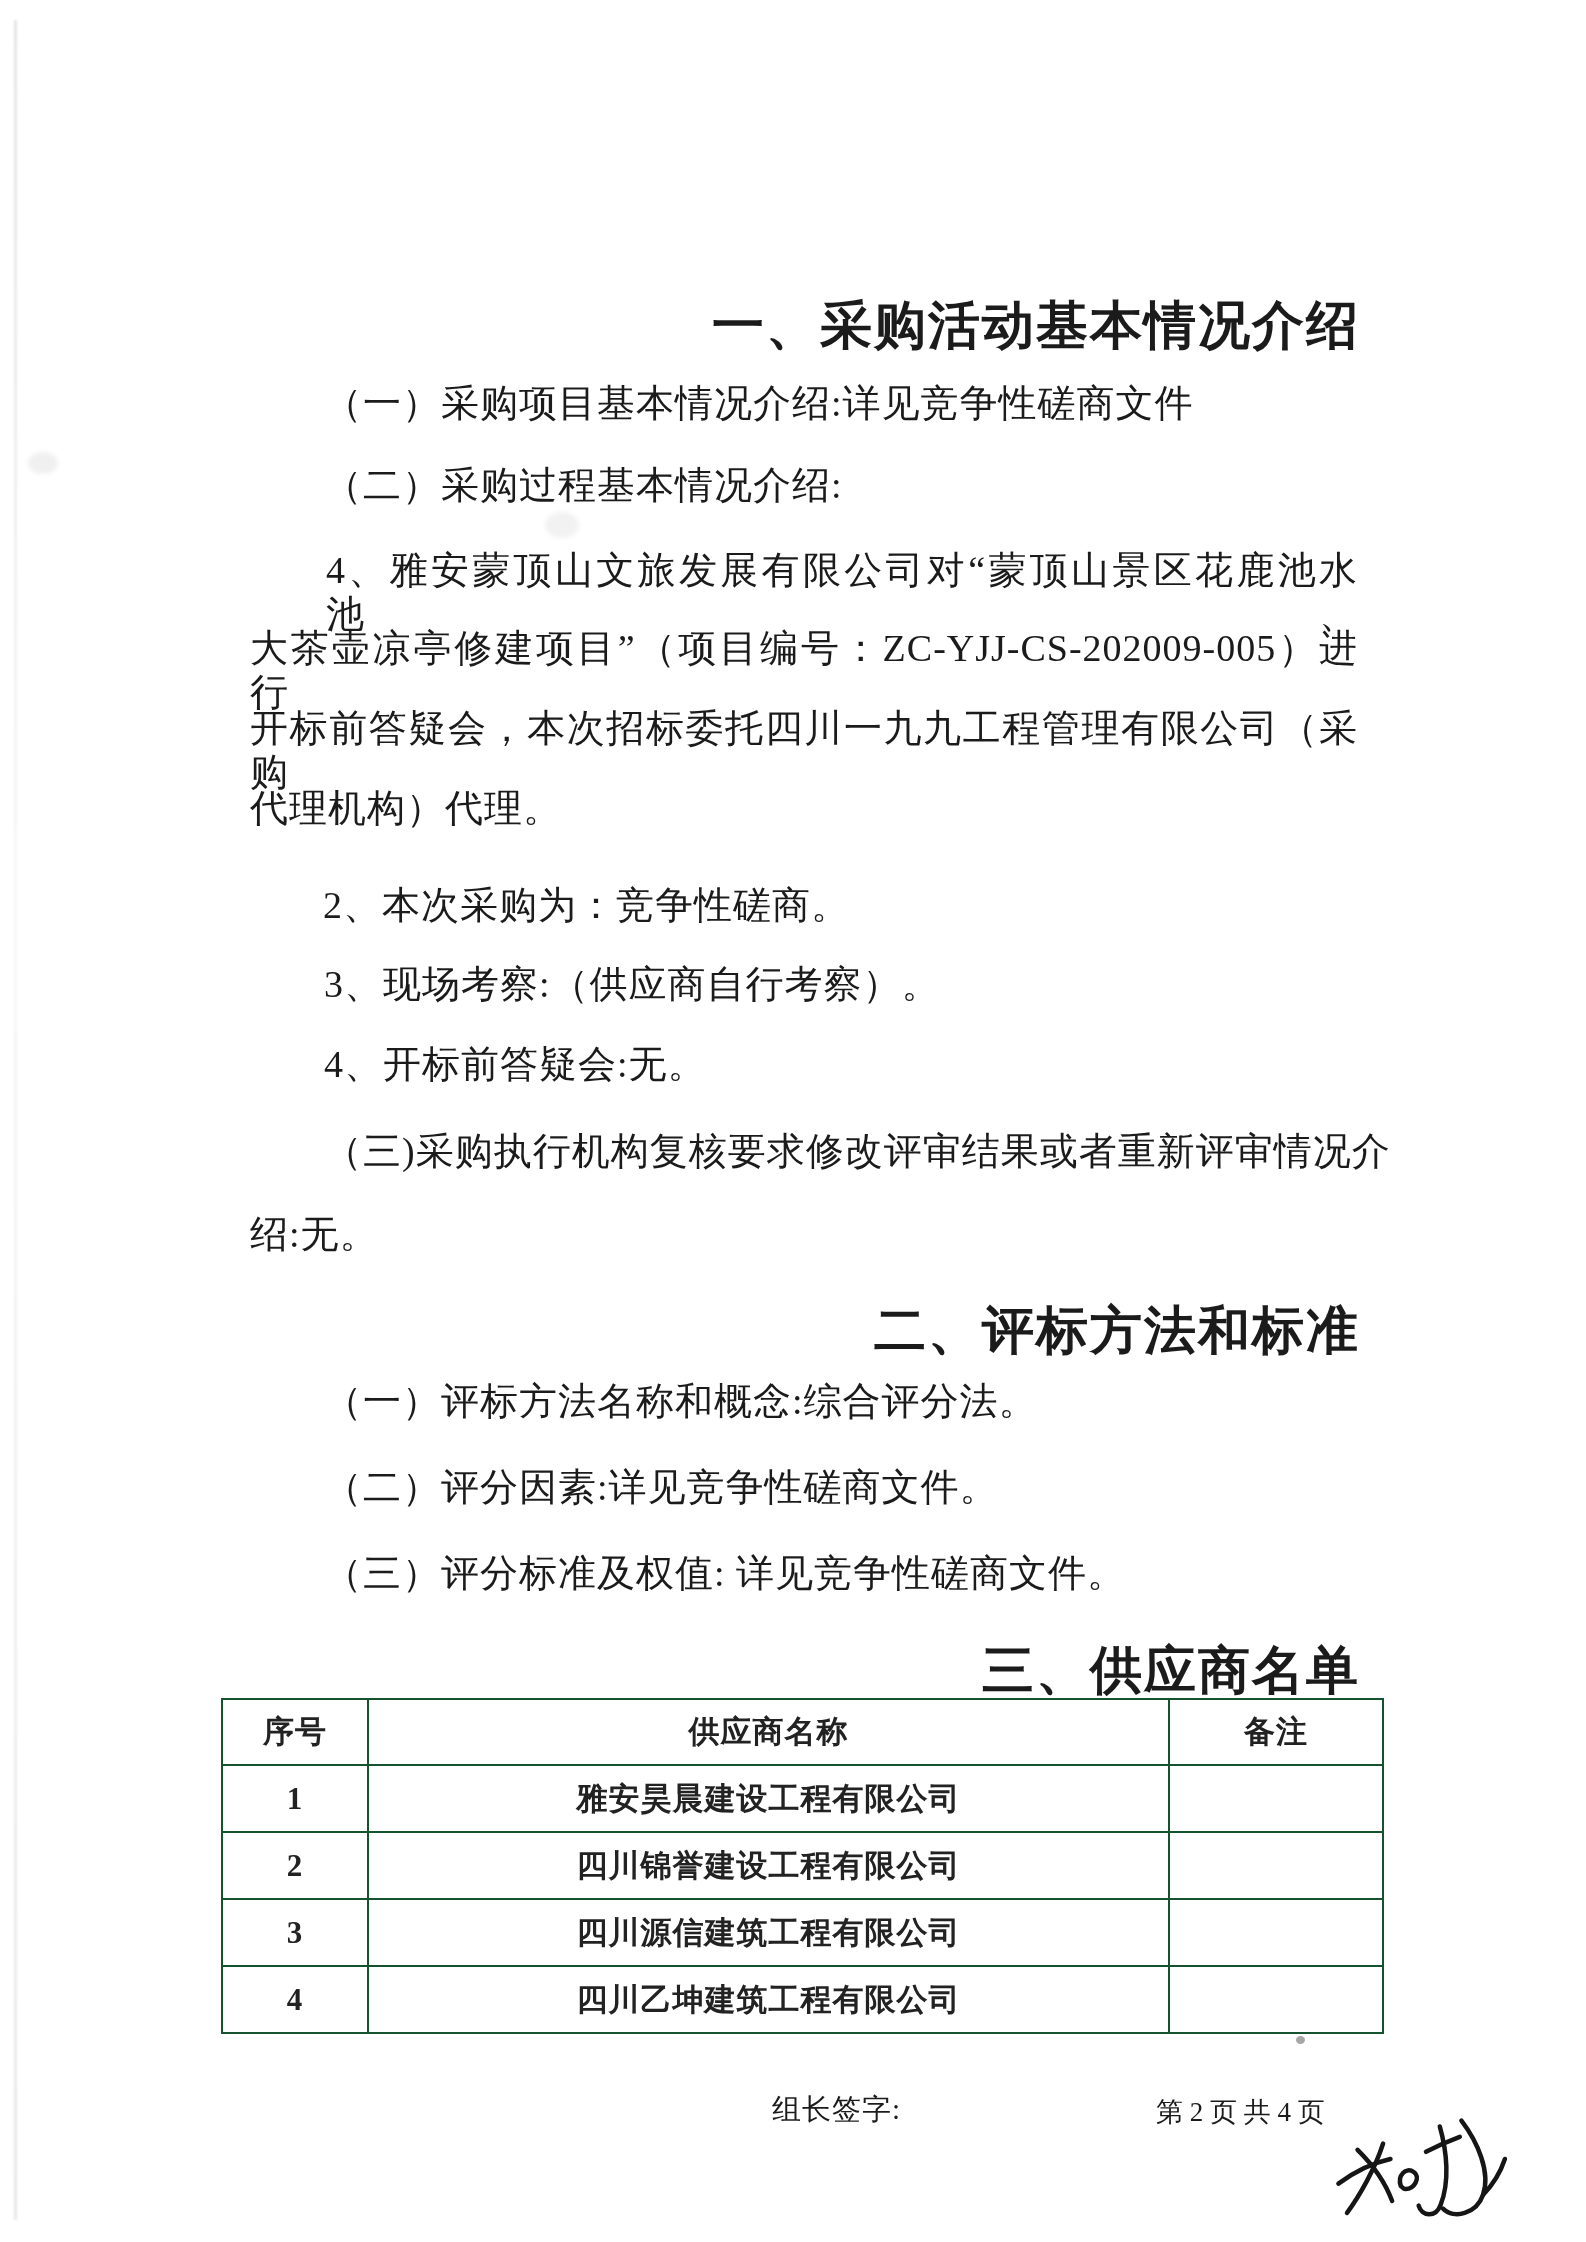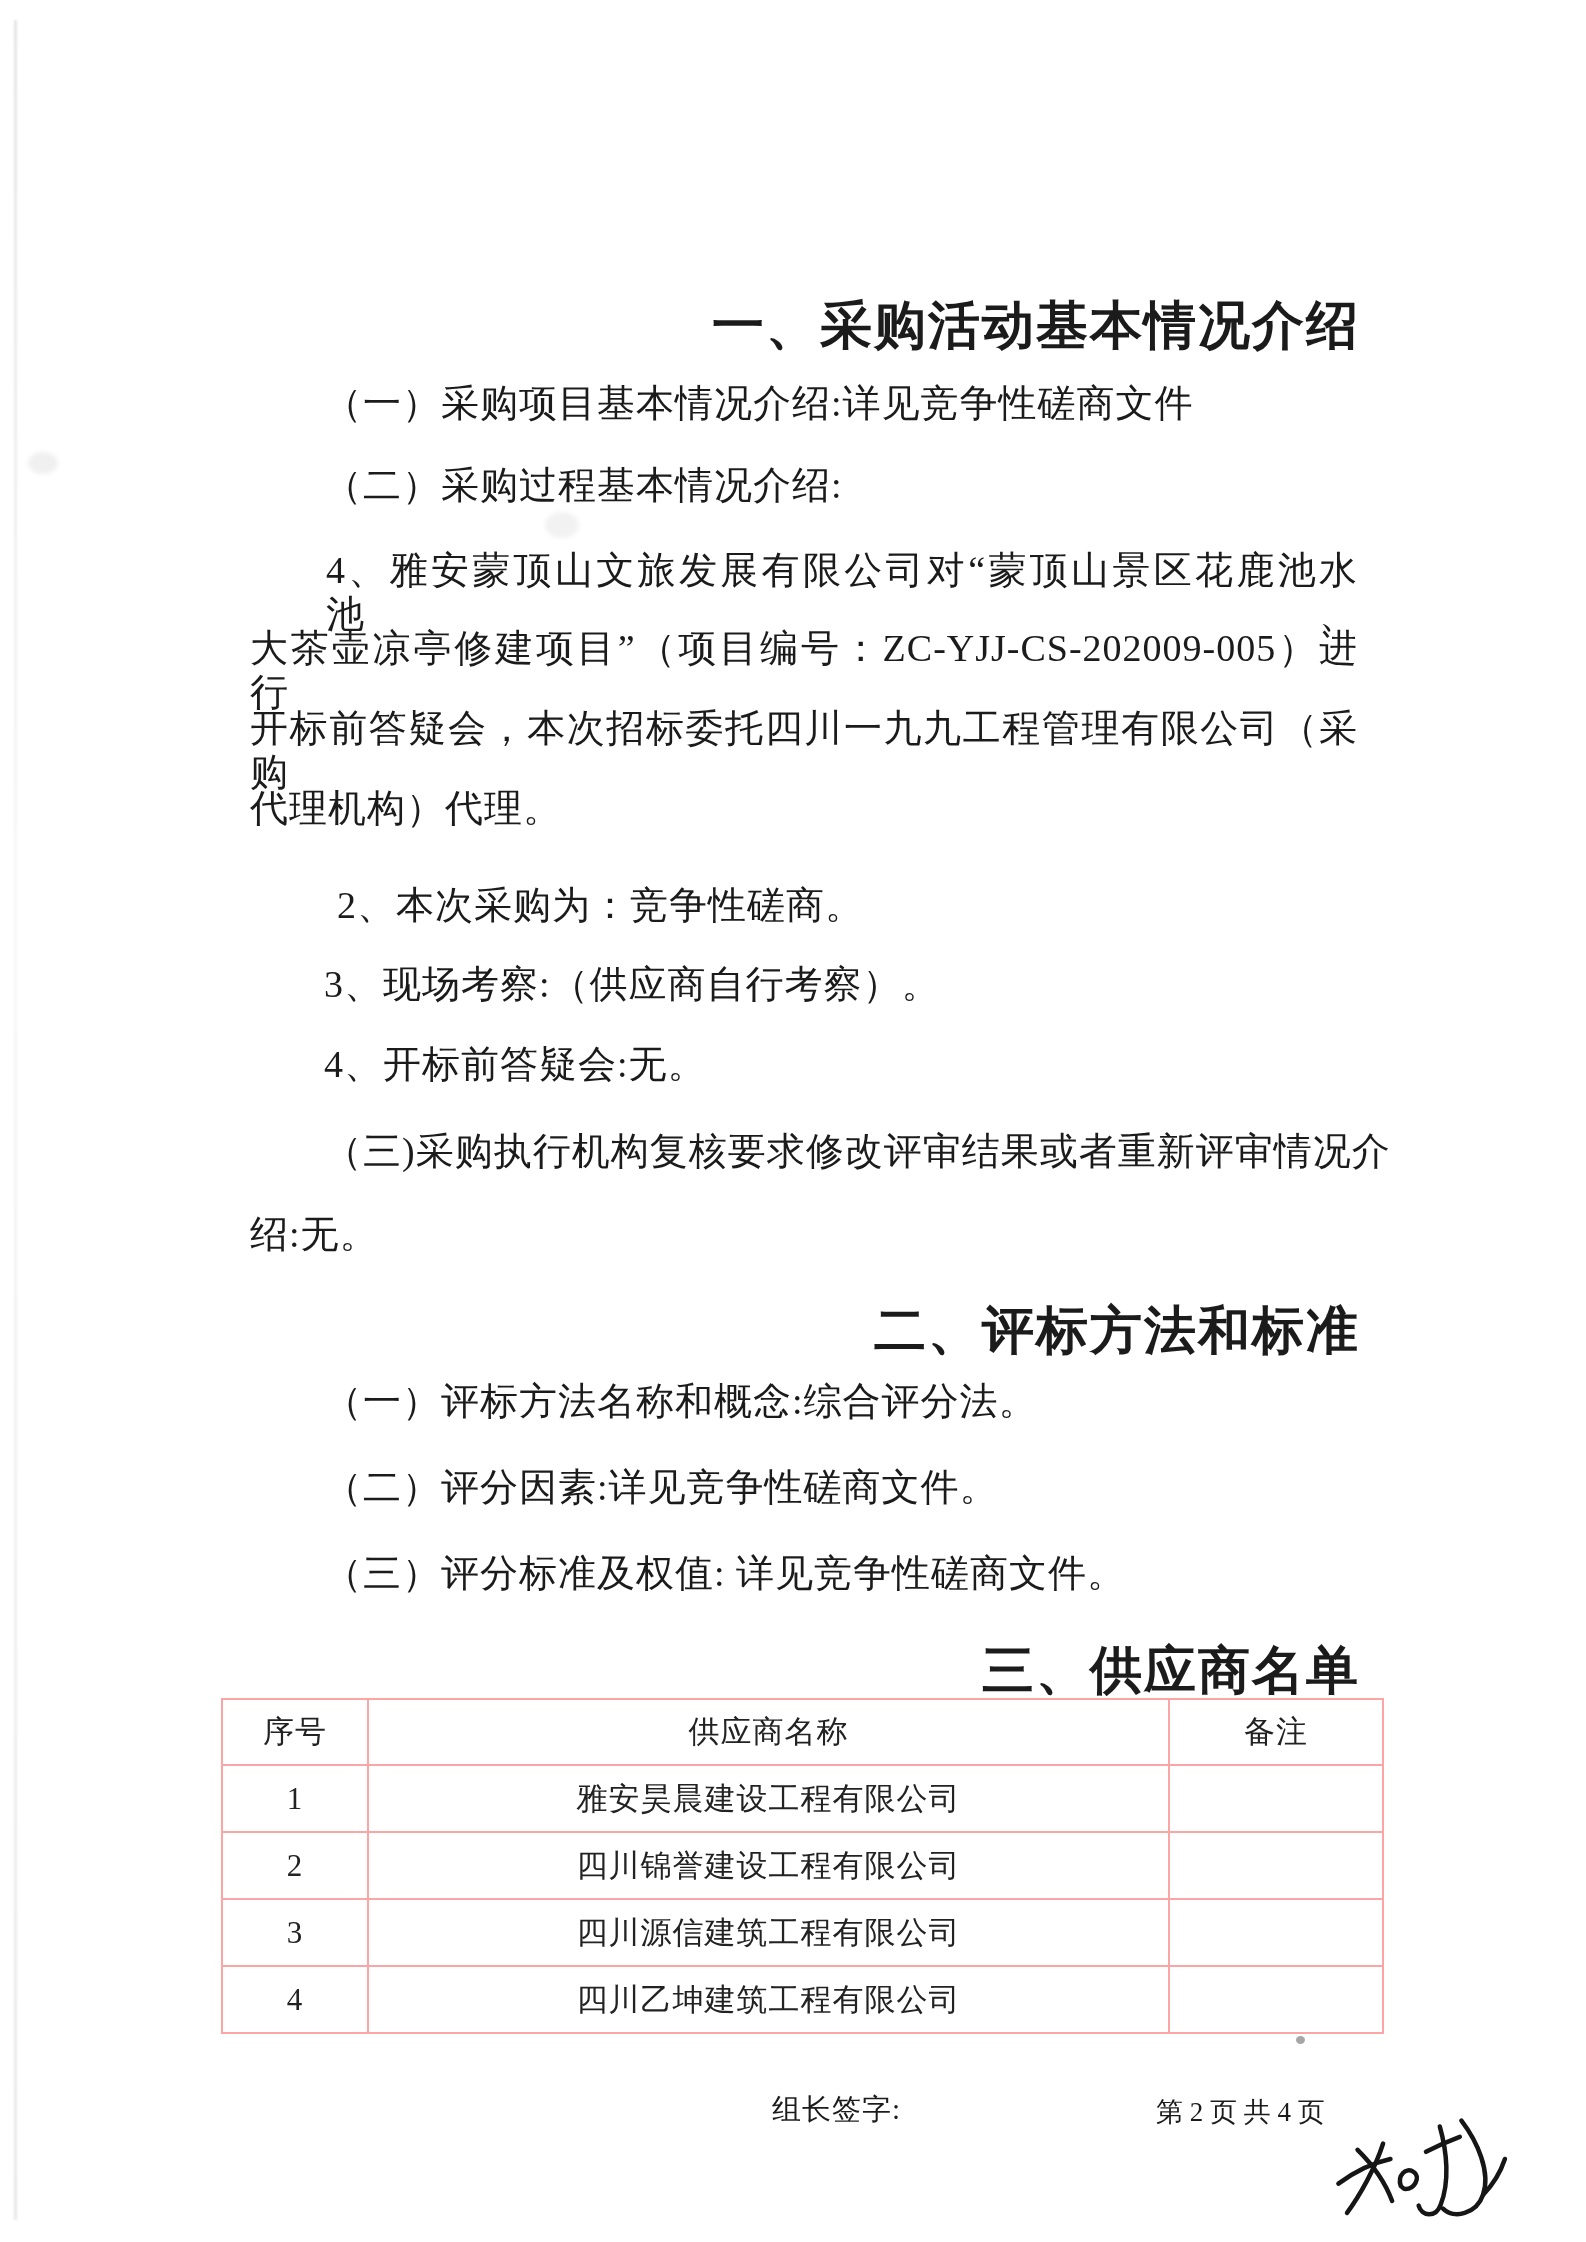--- a/index.html
+++ b/index.html
@@ -57,22 +57,22 @@
 
   table.suppliers {
     position: absolute;
     left: 221px; top: 1698px;
     border-collapse: collapse;
     table-layout: fixed;
     font-size: 31px;
     color: #222;
   }
   table.suppliers th, table.suppliers td {
-    border: 2px solid #fca5a5;
-    font-weight: normal;
+    border: 2px solid #14532d;
+    font-weight: bold;
     text-align: center;
     vertical-align: middle;
     padding: 0;
     overflow: hidden;
     letter-spacing: 1px;
   }
   table.suppliers th { height: 64px; }
   table.suppliers td { height: 65px; }
 
   .footer-sign {
@@ -105,21 +105,21 @@
   <div class="smudge sm2"></div>
   <div class="smudge sm3"></div>
 
   <div class="hline" style="top:296px">一、采购活动基本情况介绍</div>
   <div class="bline" style="top:382px; left:324px">（一）采购项目基本情况介绍:详见竞争性磋商文件</div>
   <div class="bline" style="top:464px; left:324px">（二）采购过程基本情况介绍:</div>
   <div class="jline indent1" style="top:549px">4、雅安蒙顶山文旅发展有限公司对“蒙顶山景区花鹿池水池、</div>
   <div class="jline" style="top:627px">大茶壶凉亭修建项目”（项目编号：ZC-YJJ-CS-202009-005）进行</div>
   <div class="jline" style="top:707px">开标前答疑会，本次招标委托四川一九九工程管理有限公司（采购</div>
   <div class="bline" style="top:787px; left:250px">代理机构）代理。</div>
-  <div class="bline" style="top:884px; left:337px">2、本次采购为：竞争性磋商。</div>
+  <div class="bline" style="top:884px; left:323px">2、本次采购为：竞争性磋商。</div>
   <div class="bline" style="top:963px; left:324px">3、现场考察:（供应商自行考察）。</div>
   <div class="bline" style="top:1043px; left:324px">4、开标前答疑会:无。</div>
   <div class="bline" style="top:1130px; left:324px">（三)采购执行机构复核要求修改评审结果或者重新评审情况介</div>
   <div class="bline" style="top:1213px; left:250px">绍:无。</div>
 
   <div class="hline" style="top:1301px">二、评标方法和标准</div>
   <div class="bline" style="top:1380px; left:324px">（一）评标方法名称和概念:综合评分法。</div>
   <div class="bline" style="top:1466px; left:324px">（二）评分因素:详见竞争性磋商文件。</div>
   <div class="bline" style="top:1552px; left:324px">（三）评分标准及权值: 详见竞争性磋商文件。</div>
 

